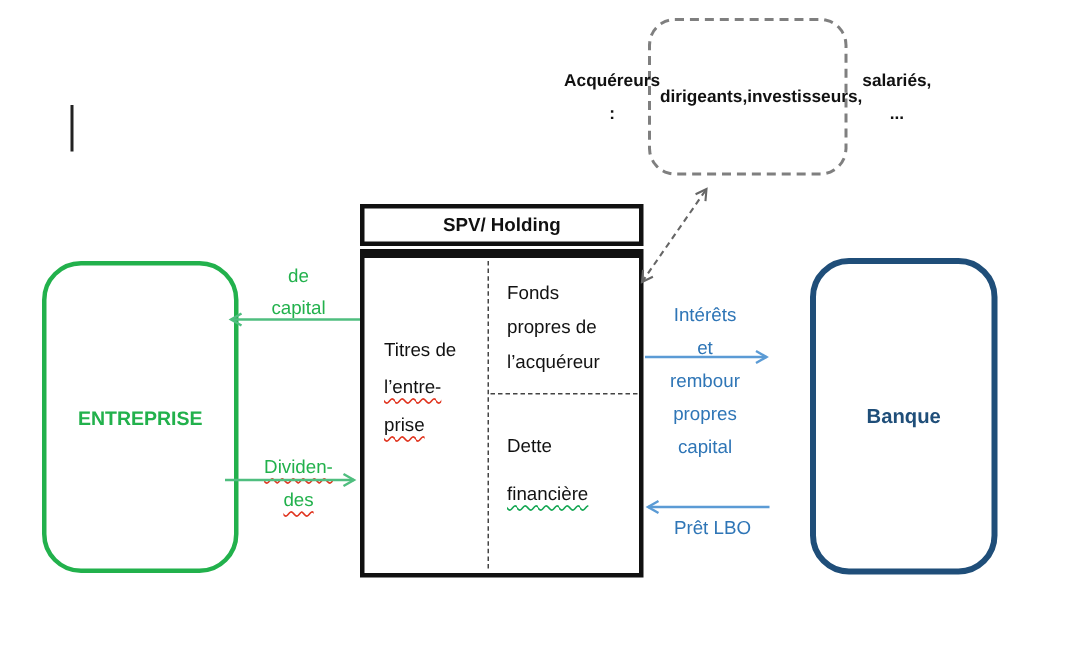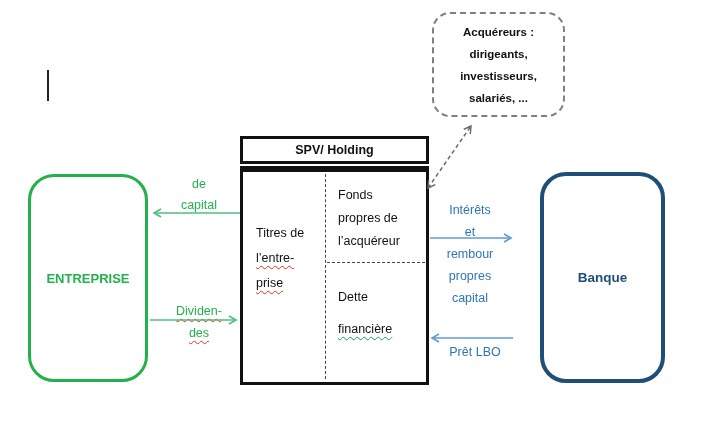--- a/index.html
+++ b/index.html
@@ -7,38 +7,38 @@
     position:relative;width:723px;height:437px;background:#ffffff;
     font-family:"Liberation Sans","DejaVu Sans",sans-serif;overflow:hidden;
   }
   .abs{position:absolute;box-sizing:border-box;}
 
   
   .cursor-mark{left:47px;top:70px;width:2px;height:31px;background:#222;}
 
   
   .entity{display:flex;align-items:center;justify-content:center;text-align:center;font-weight:bold;}
-  .entreprise-box{left:28px;top:174px;width:120px;height:208px;border:3px solid #22b14c;border-radius:26px;color:#22b14c;font-size:13px;}
+  .entreprise-box{left:28px;top:174px;width:131px;height:208px;border:3px solid #22b14c;border-radius:26px;color:#22b14c;font-size:13px;}
   .banque-box{left:515px;top:172px;width:125px;height:211px;border:4px solid #1f4e79;border-radius:26px;color:#1f4e79;font-size:13.5px;margin-left:25px;}
 
   
   .spv-header{left:240px;top:136px;width:189px;height:28px;border:3px solid #111;background:#fff;
     display:flex;align-items:center;justify-content:center;font-weight:bold;font-size:12.5px;color:#111;}
   .spv-main{left:240px;top:166px;width:189px;height:219px;border:3px solid #111;border-top:6px solid #111;background:#fff;}
   .spv-main .divider-v{position:absolute;left:82px;top:2px;bottom:3px;width:0;border-left:1px dashed #444;}
   .spv-main .divider-h{position:absolute;left:84px;right:1px;top:90px;height:0;border-top:1px dashed #444;}
   .spv-text{position:absolute;color:#111;font-size:12.5px;white-space:nowrap;}
   .titres-block{left:13px;top:49px;line-height:25px;}
   .fonds-block{left:95px;top:12px;line-height:23px;}
   .dette-line1{left:95px;top:118px;}
   .dette-line2{left:95px;top:150px;}
 
   
   .acquereurs-box{left:432px;top:12px;width:133px;height:105px;border:2px dashed #7f7f7f;border-radius:18px;
-    display:flex;flex-direction:column;align-items:center;justify-content:center;
+    display:flex;flex-direction:row;align-items:center;justify-content:center;
     font-weight:bold;font-size:11.5px;color:#111;line-height:22px;text-align:center;}
 
   
   .flow-label{text-align:center;white-space:nowrap;}
   .green-text{color:#22b14c;}
   .blue-text{color:#2e75b6;}
   .apport-label{left:158px;top:174px;width:82px;font-size:12.5px;line-height:21px;}
   .dividendes-label{left:158px;top:300px;width:82px;font-size:12.5px;line-height:22px;}
   .interets-label{left:430px;top:199px;width:80px;font-size:12.5px;line-height:22px;}
   .pret-label{left:435px;top:345px;width:80px;font-size:12.5px;}

